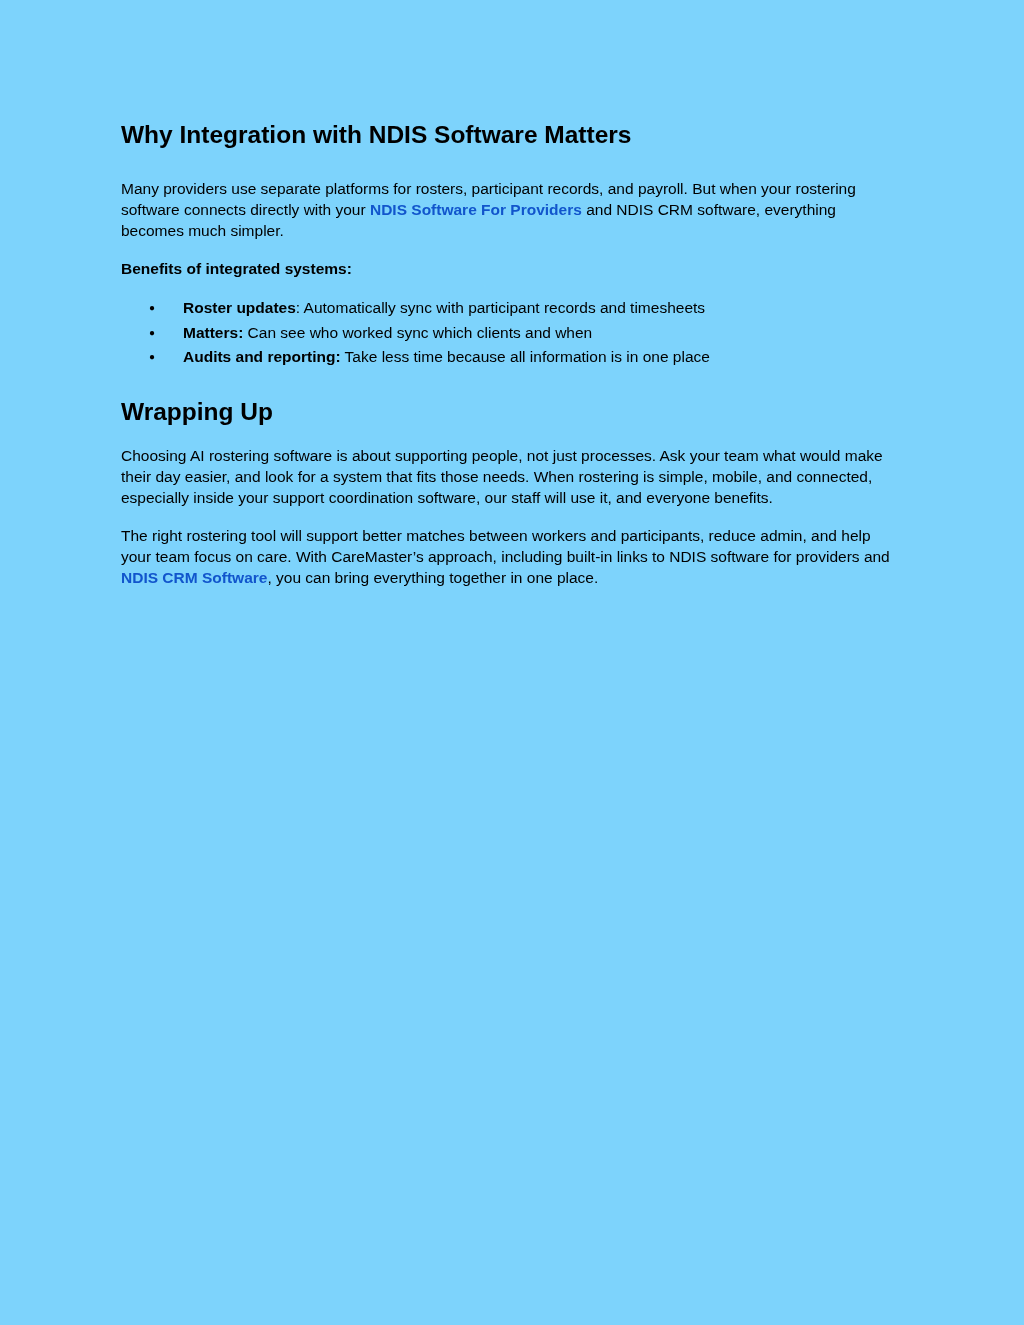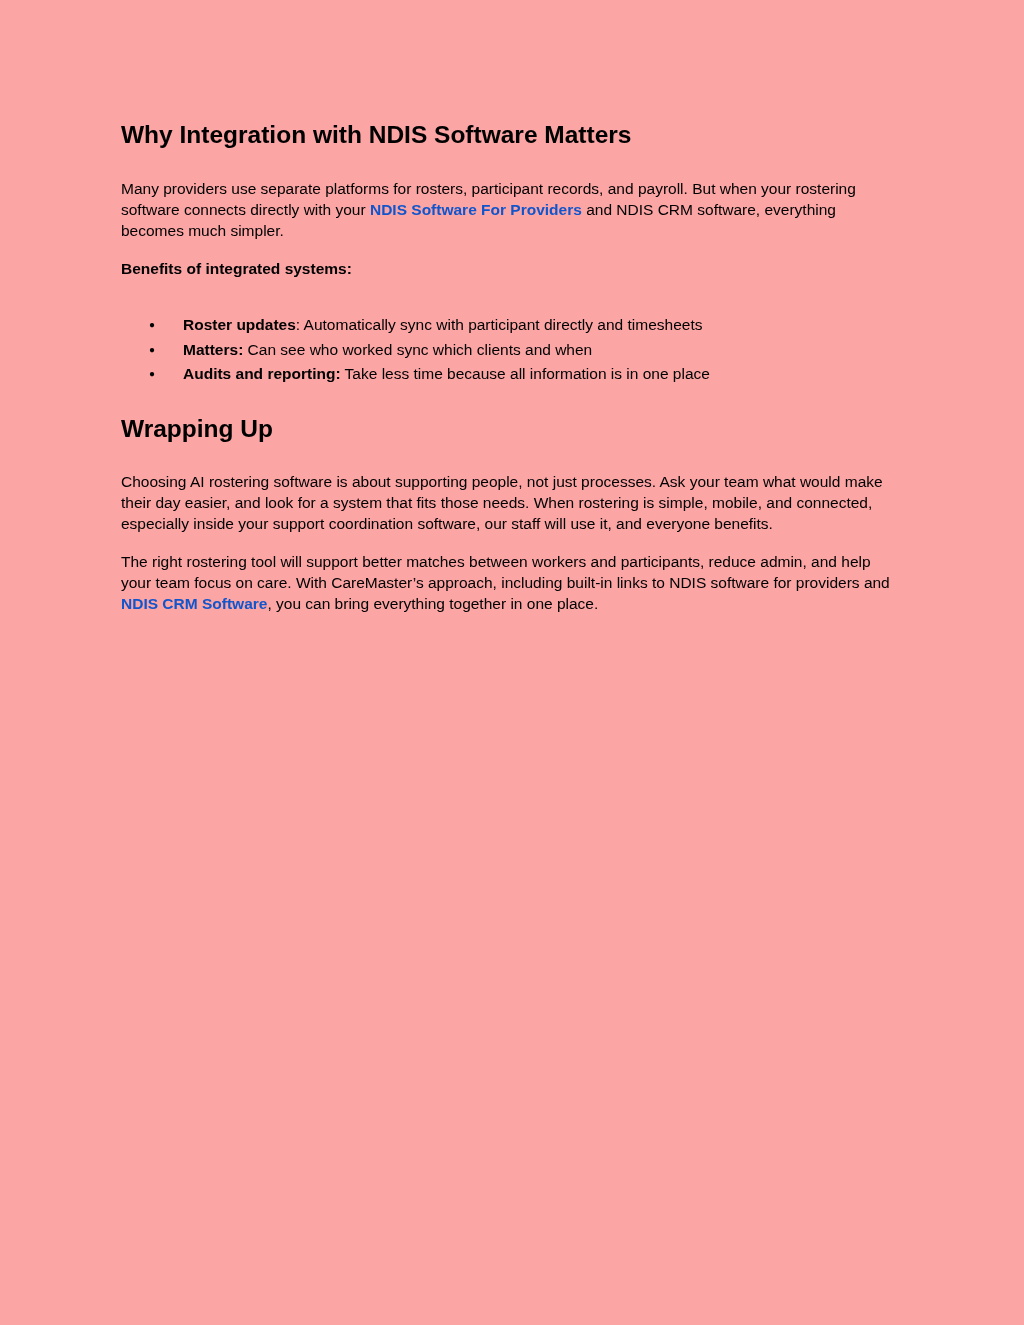--- a/index.html
+++ b/index.html
@@ -9,38 +9,38 @@
     height: 1325px;
     background: #ffffff;
     color: #000000;
     font-family: "Liberation Sans", sans-serif;
     --link: #1155cc;
   }
   .page {
     width: 1024px;
     height: 1325px;
     padding: 119px 121px 0 121px;
-    background: #fca5a5;
+    background: #7dd3fc;
     overflow: hidden;
   }
   h1, h2 {
     font-size: 24.5px;
     line-height: 31px;
     font-weight: 700;
     margin: 0;
     color: #000000;
   }
   h1.doc-h { margin: 0 0 28px 0; }
-  h2.doc-h { margin: 26px 0 27px 0; }
+  h2.doc-h { margin: 26px 0 18px 0; }
   p.doc-p {
     font-size: 15.5px;
     line-height: 21px;
     margin: 0 0 17px 0;
   }
-  p.benefits-label { font-weight: 700; margin-bottom: 34px; }
+  p.benefits-label { font-weight: 700; margin-bottom: 17px; }
   a.doc-link {
     color: var(--link);
     font-weight: 700;
     text-decoration: none;
     cursor: pointer;
   }
   ul.bullet-list {
     list-style: none;
     margin: 0 0 18px 0;
     padding: 0;
@@ -66,21 +66,21 @@
 <div class="page">
 
   <h1 class="doc-h">Why Integration with NDIS Software Matters</h1>
 
   <p class="doc-p"><span>Many providers use separate platforms for rosters, participant records, and payroll. But when your rostering software connects directly with your </span><a class="doc-link" href="#">NDIS Software For Providers</a><span> and NDIS CRM software, everything becomes much simpler.</span></p>
 
   <p class="doc-p benefits-label">Benefits of integrated systems:</p>
 
   <ul class="bullet-list">
     <li class="bullet-item">
-      <span class="bullet-dot">●</span><span class="b">Roster updates</span><span>: Automatically sync with participant directly and timesheets</span>
+      <span class="bullet-dot">●</span><span class="b">Roster updates</span><span>: Automatically sync with participant records and timesheets</span>
     </li>
     <li class="bullet-item">
       <span class="bullet-dot">●</span><span class="b">Matters:</span><span> Can see who worked sync which clients and when</span>
     </li>
     <li class="bullet-item">
       <span class="bullet-dot">●</span><span class="b">Audits and reporting:</span><span> Take less time because all information is in one place</span>
     </li>
   </ul>
 
 

